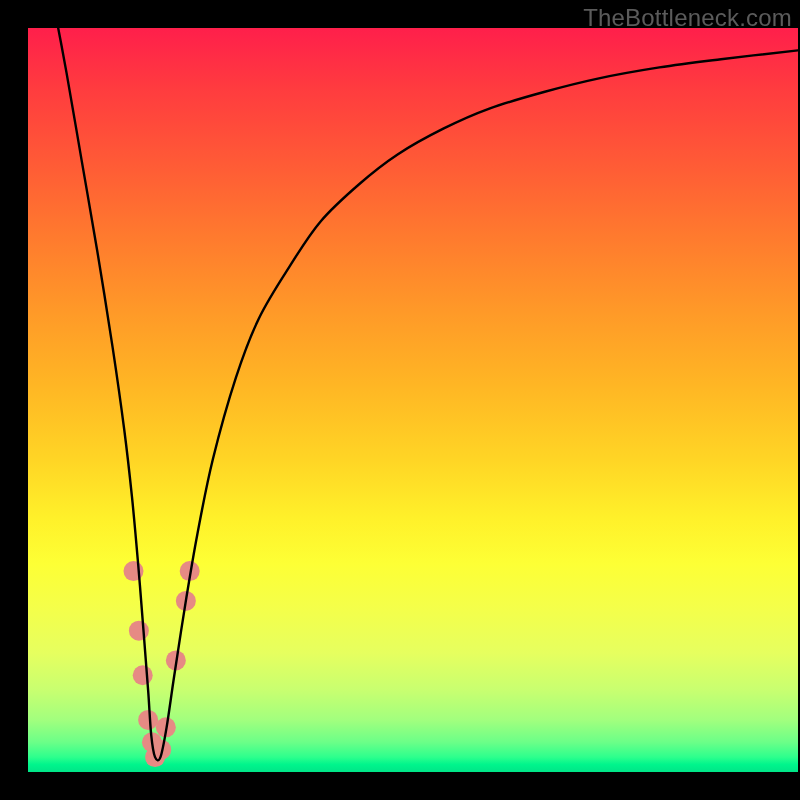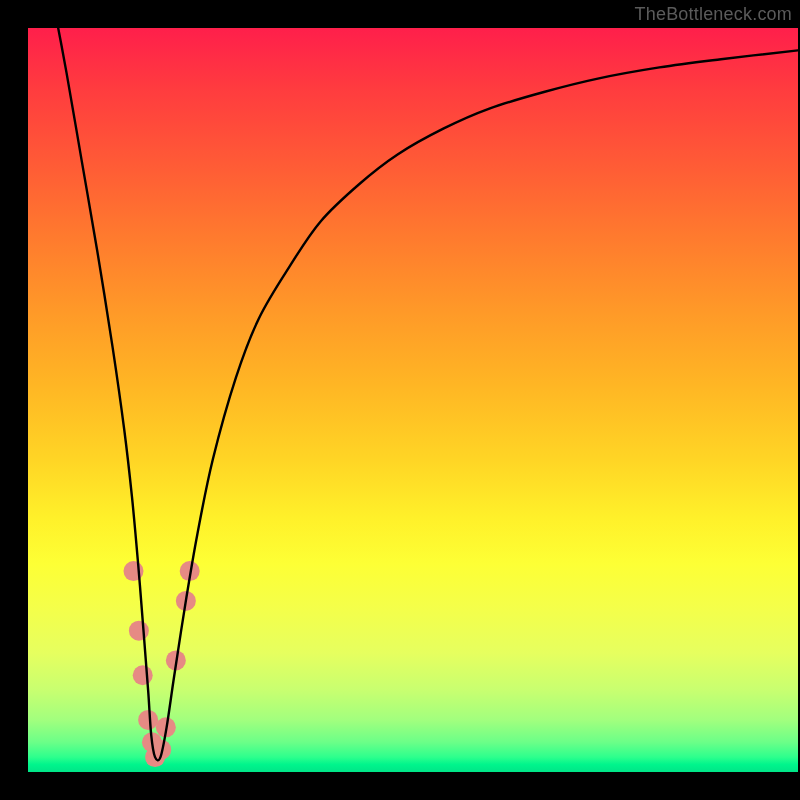--- a/index.html
+++ b/index.html
@@ -47,21 +47,21 @@
       #2dff8d 98%,
       #00f58c 99%,
       #00e588 100%
     );
   }
   .watermark {
     position: absolute;
     top: 4px;
     right: 8px;
     color: #5b5b5b;
-    font-size: 18px;
+    font-size: 24px;
     letter-spacing: 0.2px;
     font-weight: 500;
     user-select: none;
   }
   svg.curve {
     position: absolute;
     inset: 0;
   }
 </style>
 </head>

